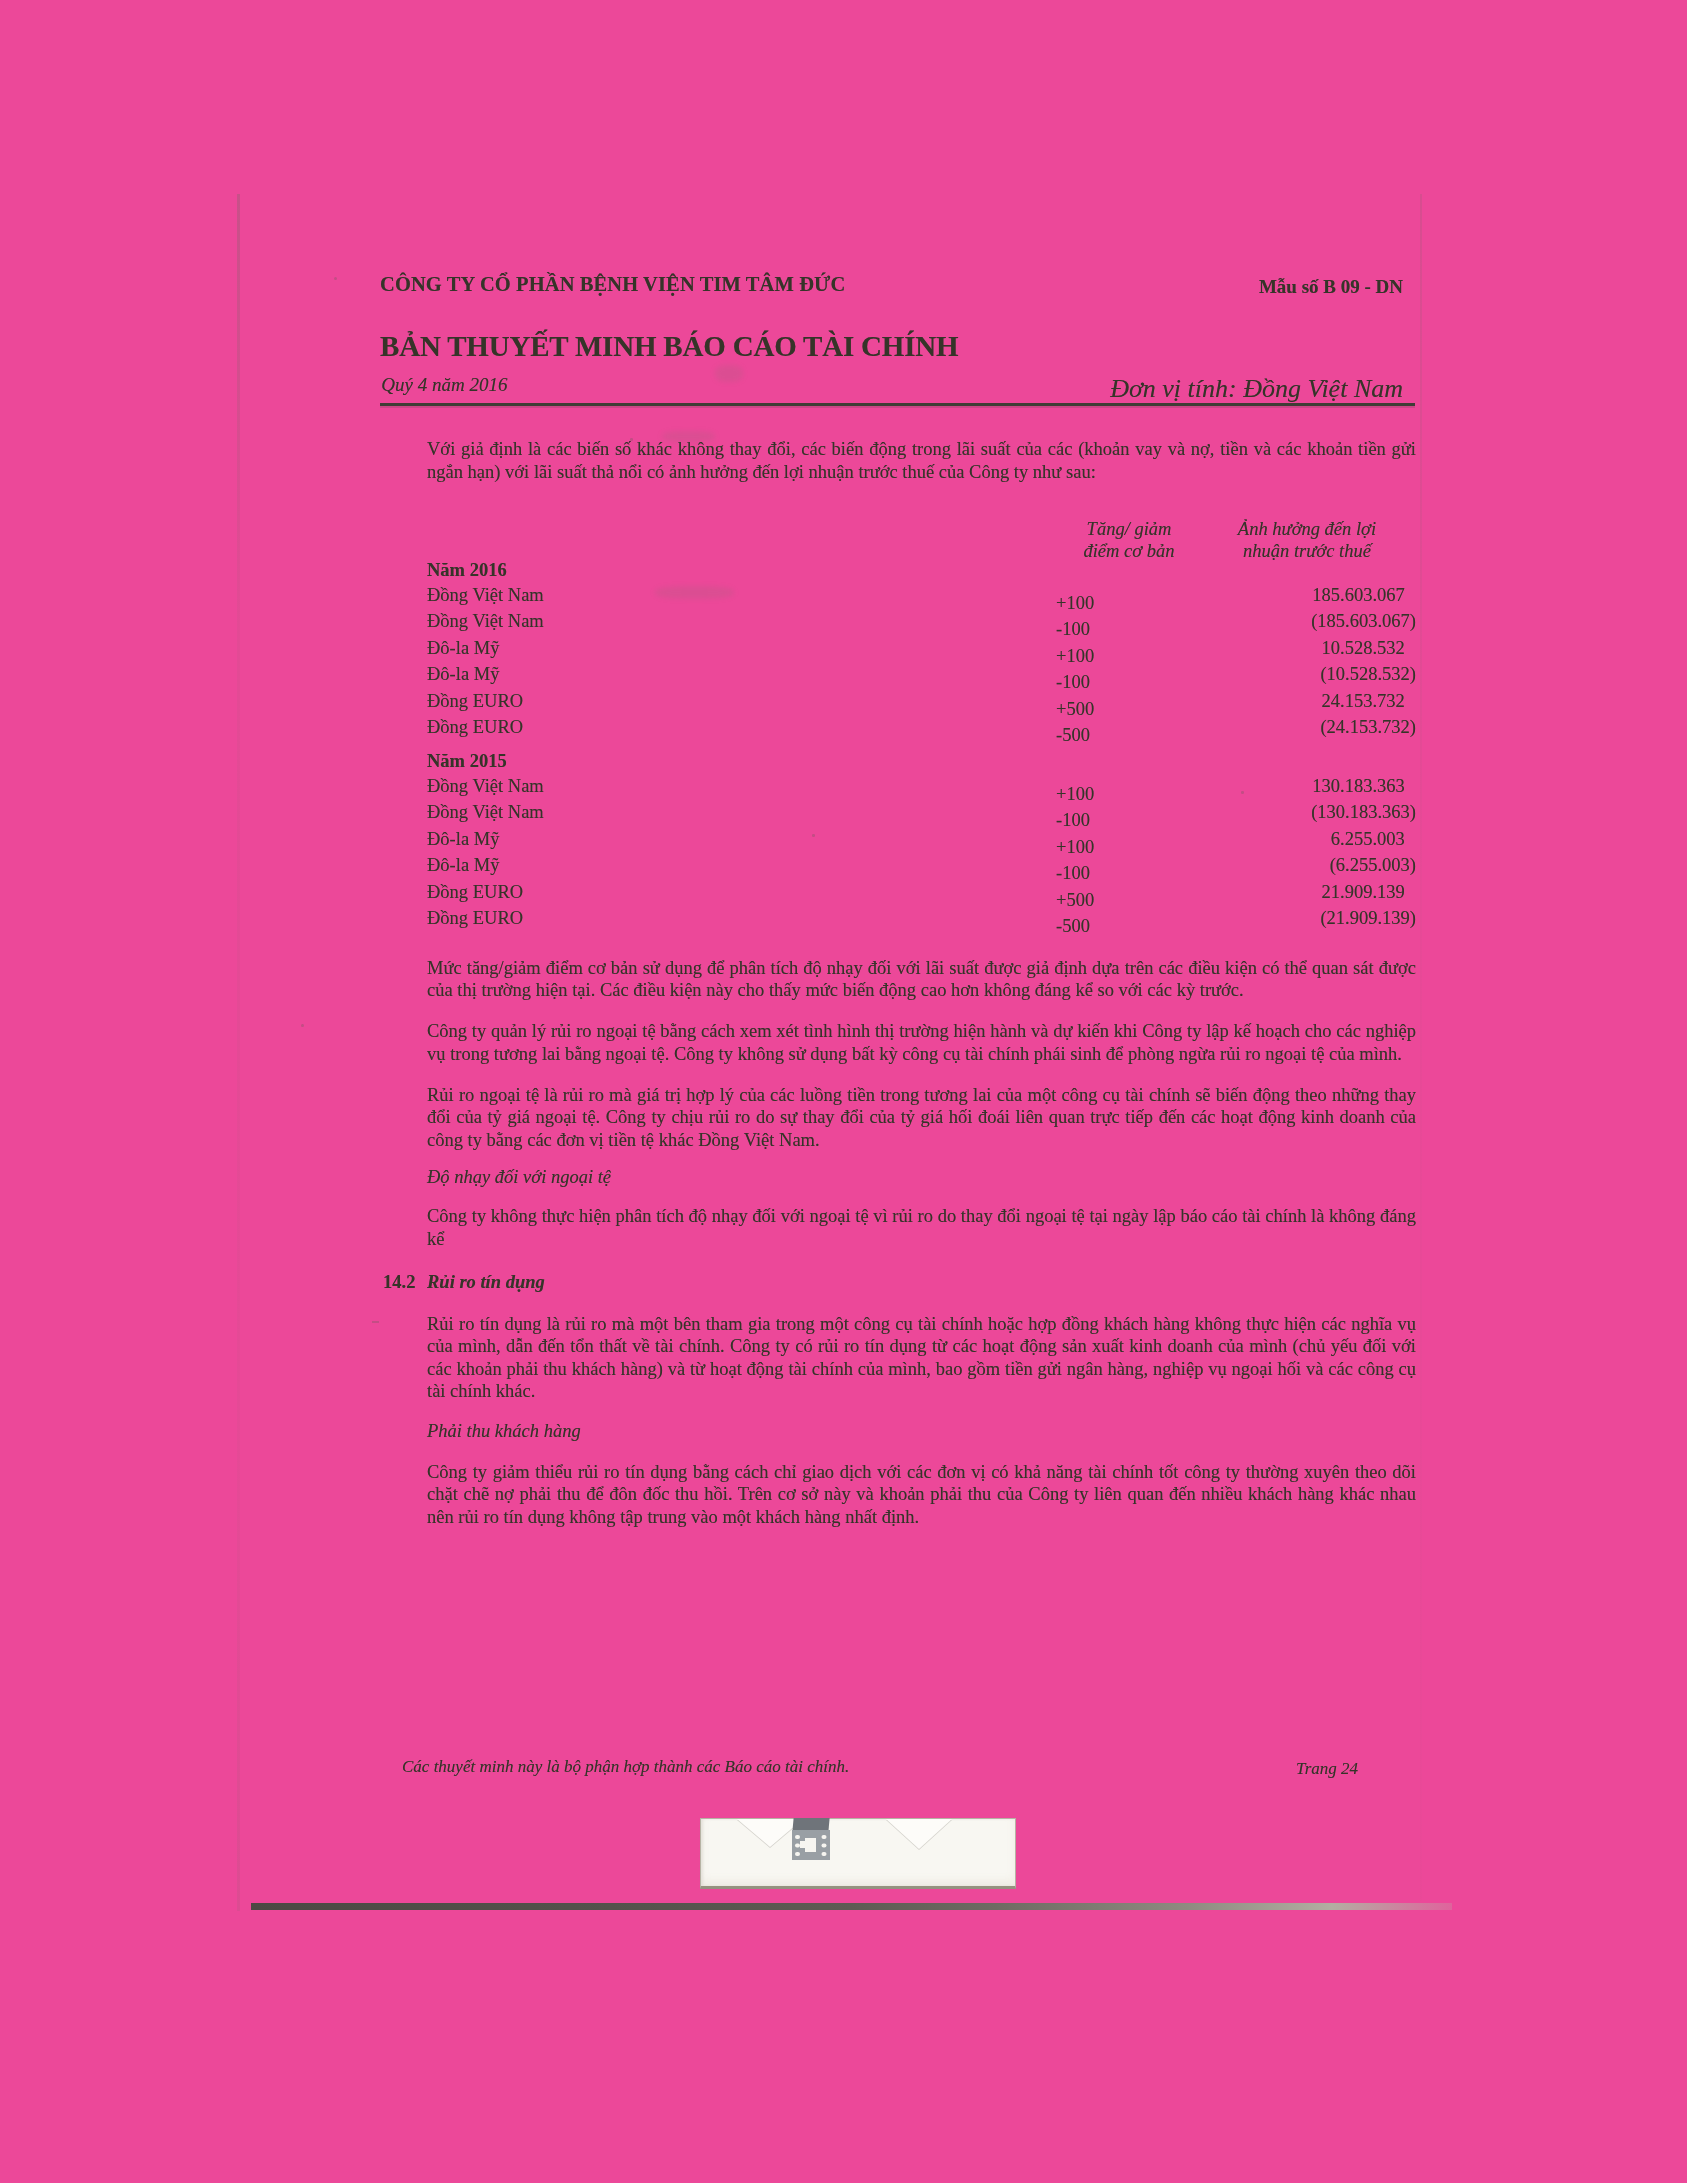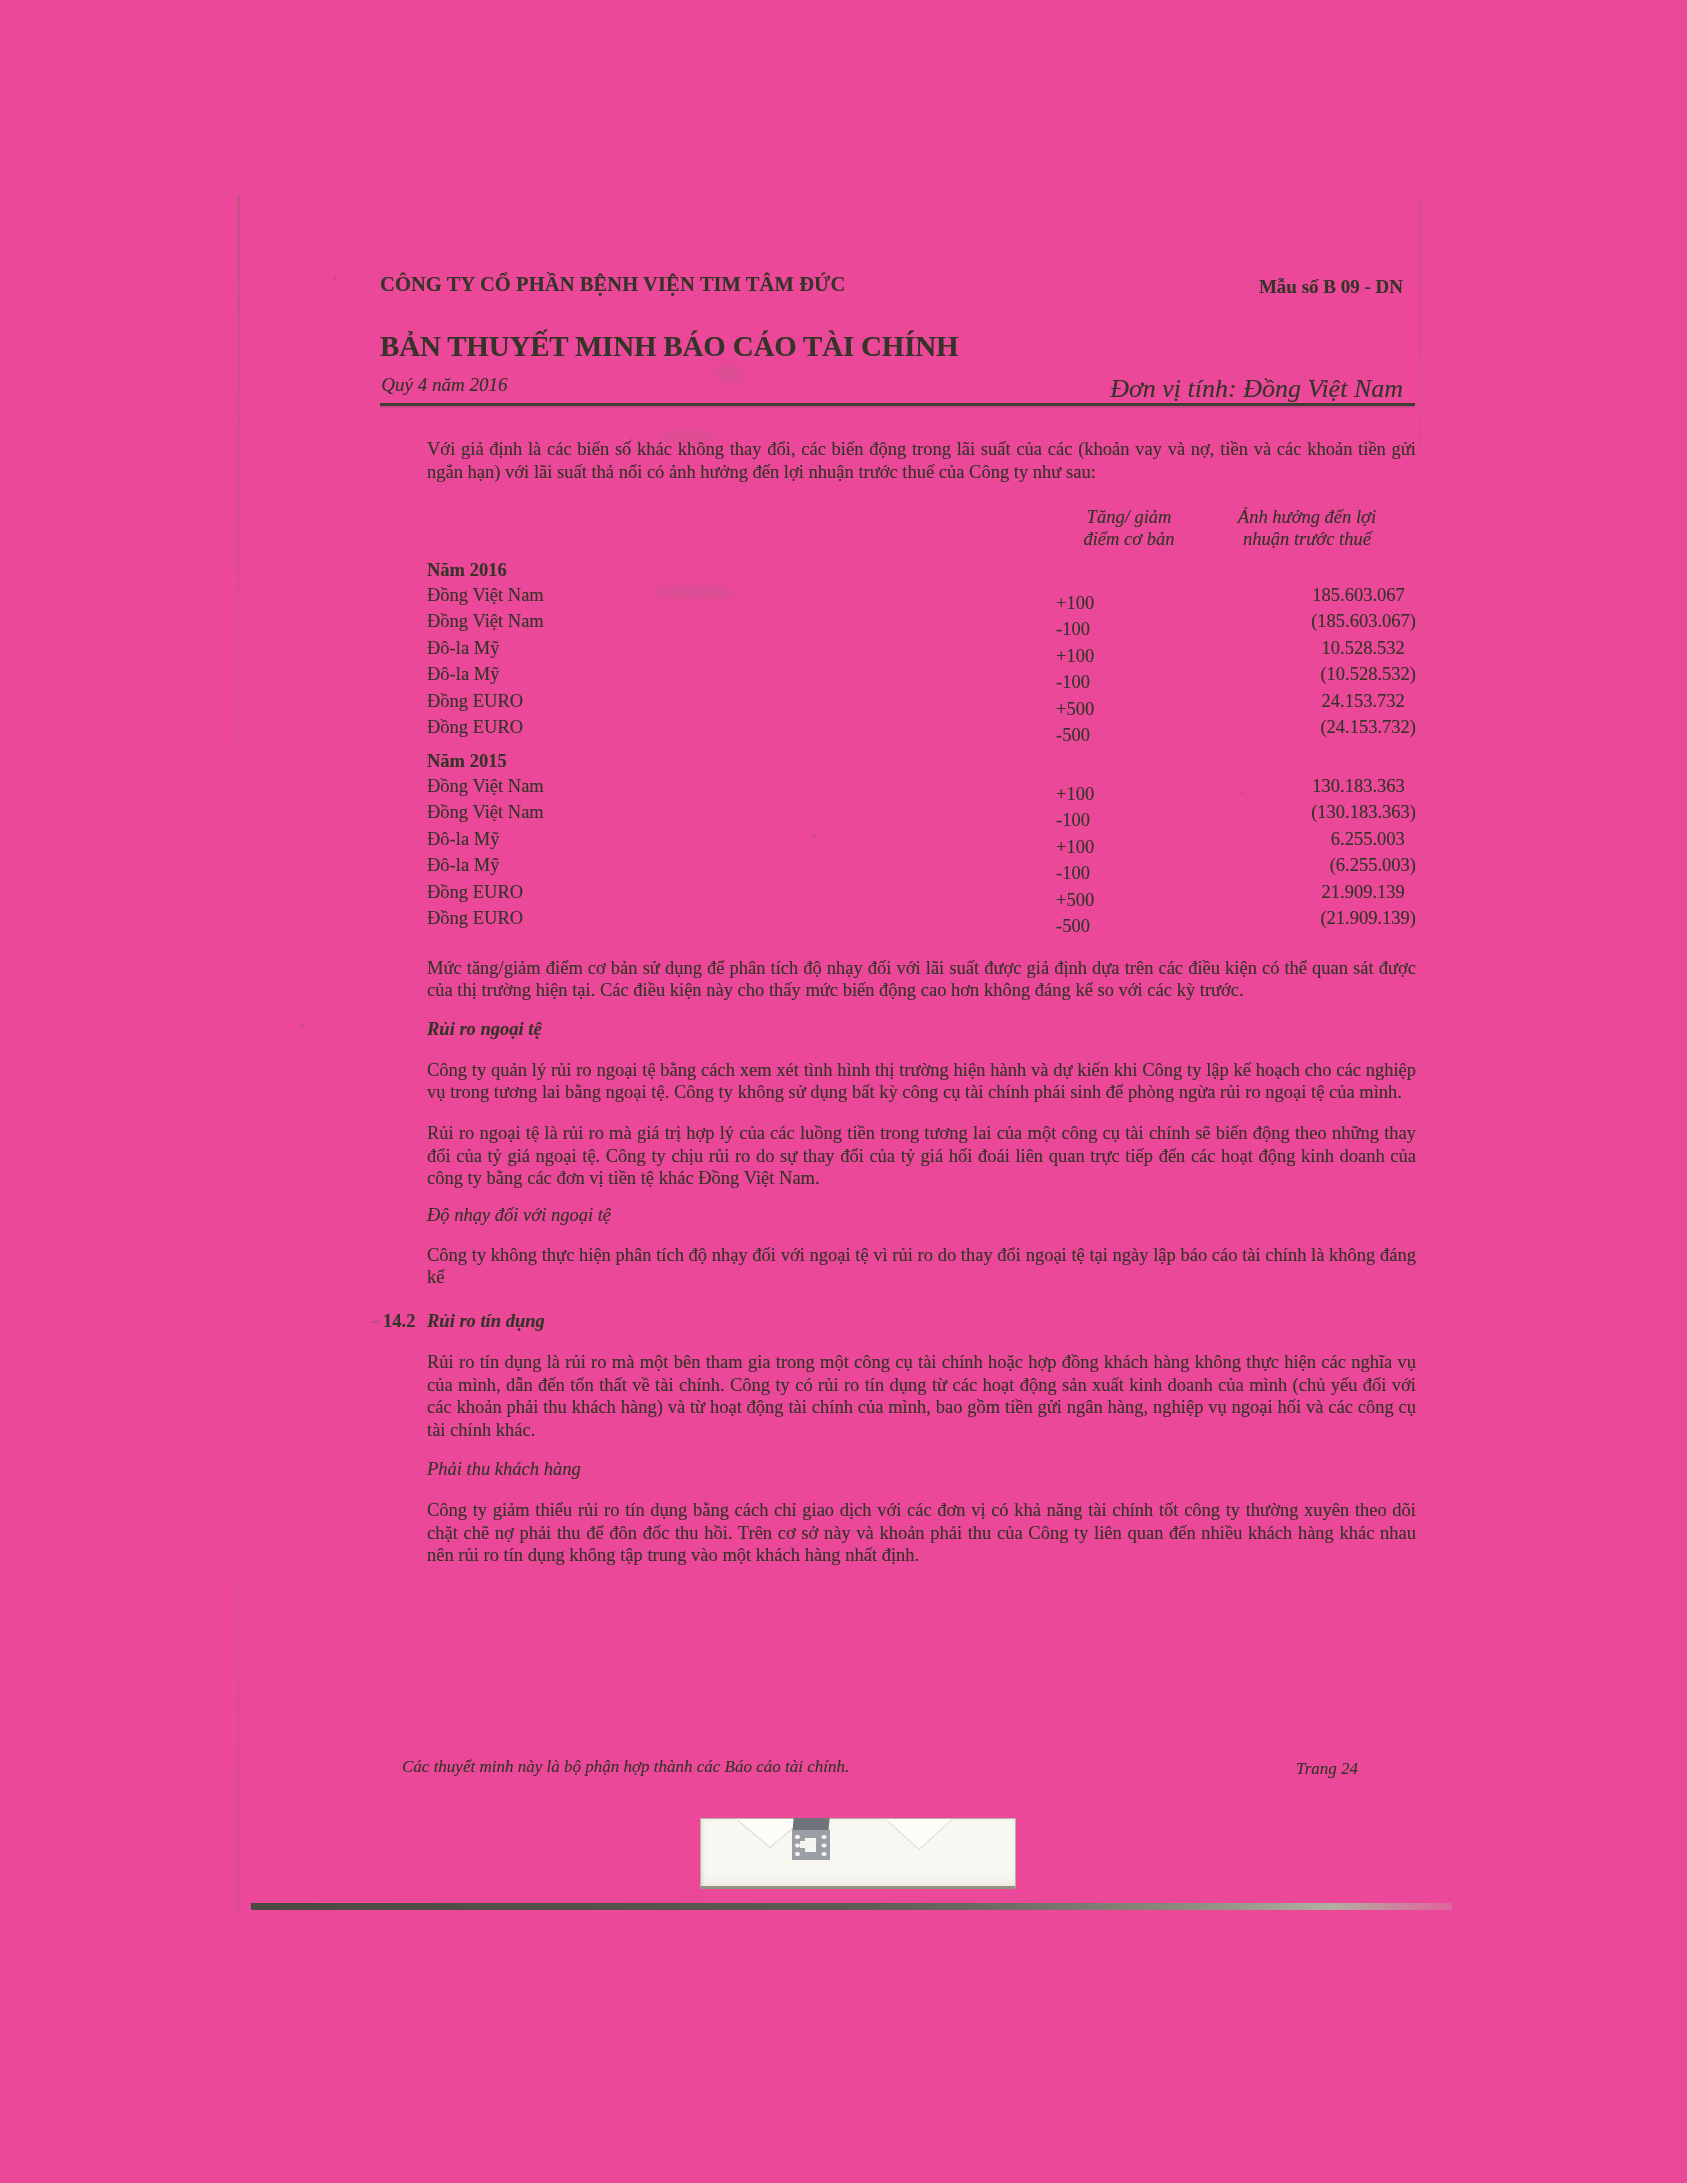--- a/index.html
+++ b/index.html
@@ -24,21 +24,21 @@
   .period { position:absolute; left:1.3px; top:101px; font-size:19px; font-style:italic; white-space:nowrap; }
   .unit { position:absolute; right:12px; top:101px; font-size:26px; font-style:italic; white-space:nowrap; }
   .rule { position:absolute; left:0; top:130px; width:100%; height:3.3px; background:#3f3d36; box-shadow:0 2px 0 rgba(63,61,54,0.18); }
 
   
   .doc-body { position:absolute; left:427px; top:430px; width:989px; font-size:18.5px; line-height:22.5px; text-align:justify;margin-top:8px; }
   .doc-body p { margin:0; }
 
   
   .tbl-head { position:relative; margin-top:18.5px; height:48px; font-style:italic; text-align:left; }
-  .th { position:absolute; top:4px; line-height:22px; text-align:center; }
+  .th { position:absolute; top:16px; line-height:22px; text-align:center; }
   .th span { display:block; }
   .th-basis  { left:629px;  width:146px; }
   .th-effect { right:0;     width:218px; }
   .year-label { margin-top:8px; line-height:24px; font-weight:bold; text-align:left; }
   .t-row { position:relative; line-height:26.5px; text-align:left; }
   .cell-basis  { position:absolute; left:629px; top:8px; width:146px; text-align:left; }
   .cell-effect { position:absolute; right:0; top:0; text-align:right; }
   .cell-effect.pos { padding-right:11.2px; }
 
   
@@ -172,21 +172,20 @@
       <span class="cell-effect pos">21.909.139</span>
     </div>
     <div class="t-row">
       <span>Đồng EURO</span>
       <span class="cell-basis">-500</span>
       <span class="cell-effect neg">(21.909.139)</span>
     </div>
 
     <p class="p-note">Mức tăng/giảm điểm cơ bản sử dụng để phân tích độ nhạy đối với lãi suất được giả định dựa trên các điều kiện có thể quan sát được của thị trường hiện tại. Các điều kiện này cho thấy mức biến động cao hơn không đáng kể so với các kỳ trước.</p>
 
-    <div class="h-bold-it">Rủi ro ngoại tệ</div>
 
     <p class="p-std">Công ty quản lý rủi ro ngoại tệ bằng cách xem xét tình hình thị trường hiện hành và dự kiến khi Công ty lập kế hoạch cho các nghiệp vụ trong tương lai bằng ngoại tệ. Công ty không sử dụng bất kỳ công cụ tài chính phái sinh để phòng ngừa rủi ro ngoại tệ của mình.</p>
     <p class="p-std">Rủi ro ngoại tệ là rủi ro mà giá trị hợp lý của các luồng tiền trong tương lai của một công cụ tài chính sẽ biến động theo những thay đổi của tỷ giá ngoại tệ. Công ty chịu rủi ro do sự thay đổi của tỷ giá hối đoái liên quan trực tiếp đến các hoạt động kinh doanh của công ty bằng các đơn vị tiền tệ khác Đồng Việt Nam.</p>
 
     <div class="h-it">Độ nhạy đối với ngoại tệ</div>
 
     <p class="p-short">Công ty không thực hiện phân tích độ nhạy đối với ngoại tệ vì rủi ro do thay đổi ngoại tệ tại ngày lập báo cáo tài chính là không đáng kể</p>
 
     <div class="sec-heading">
       <span class="sec-no">14.2</span>

